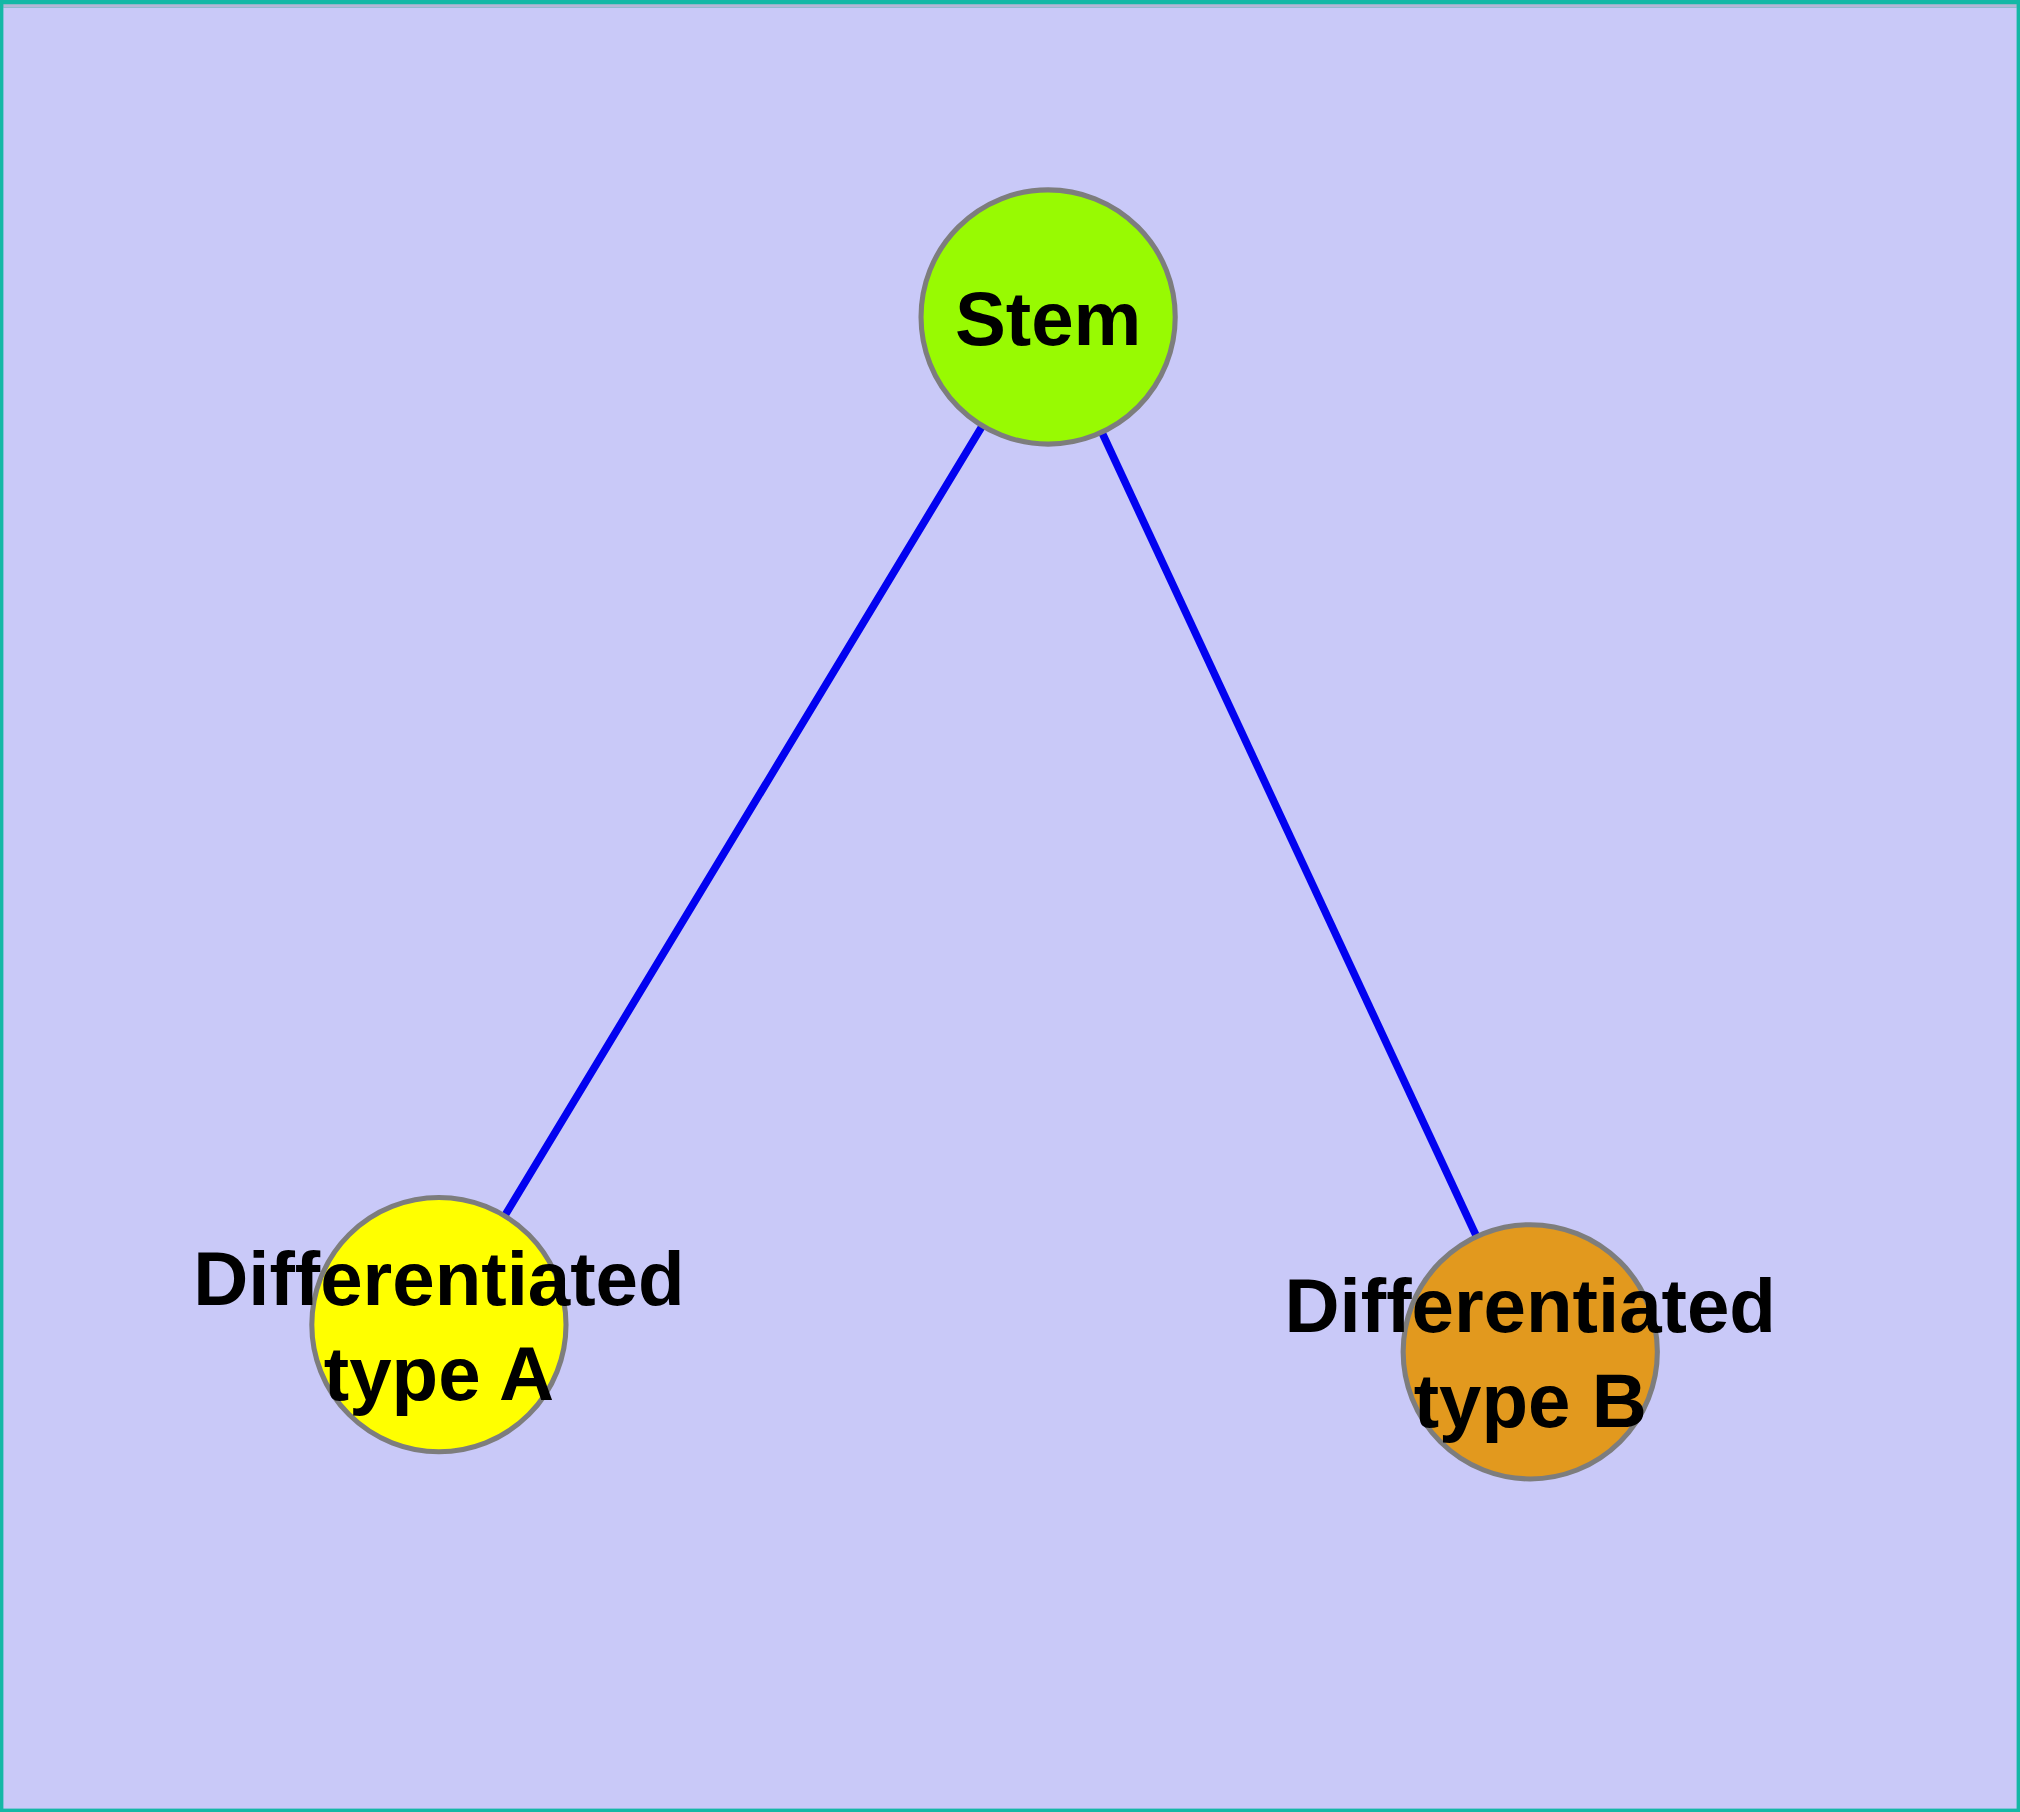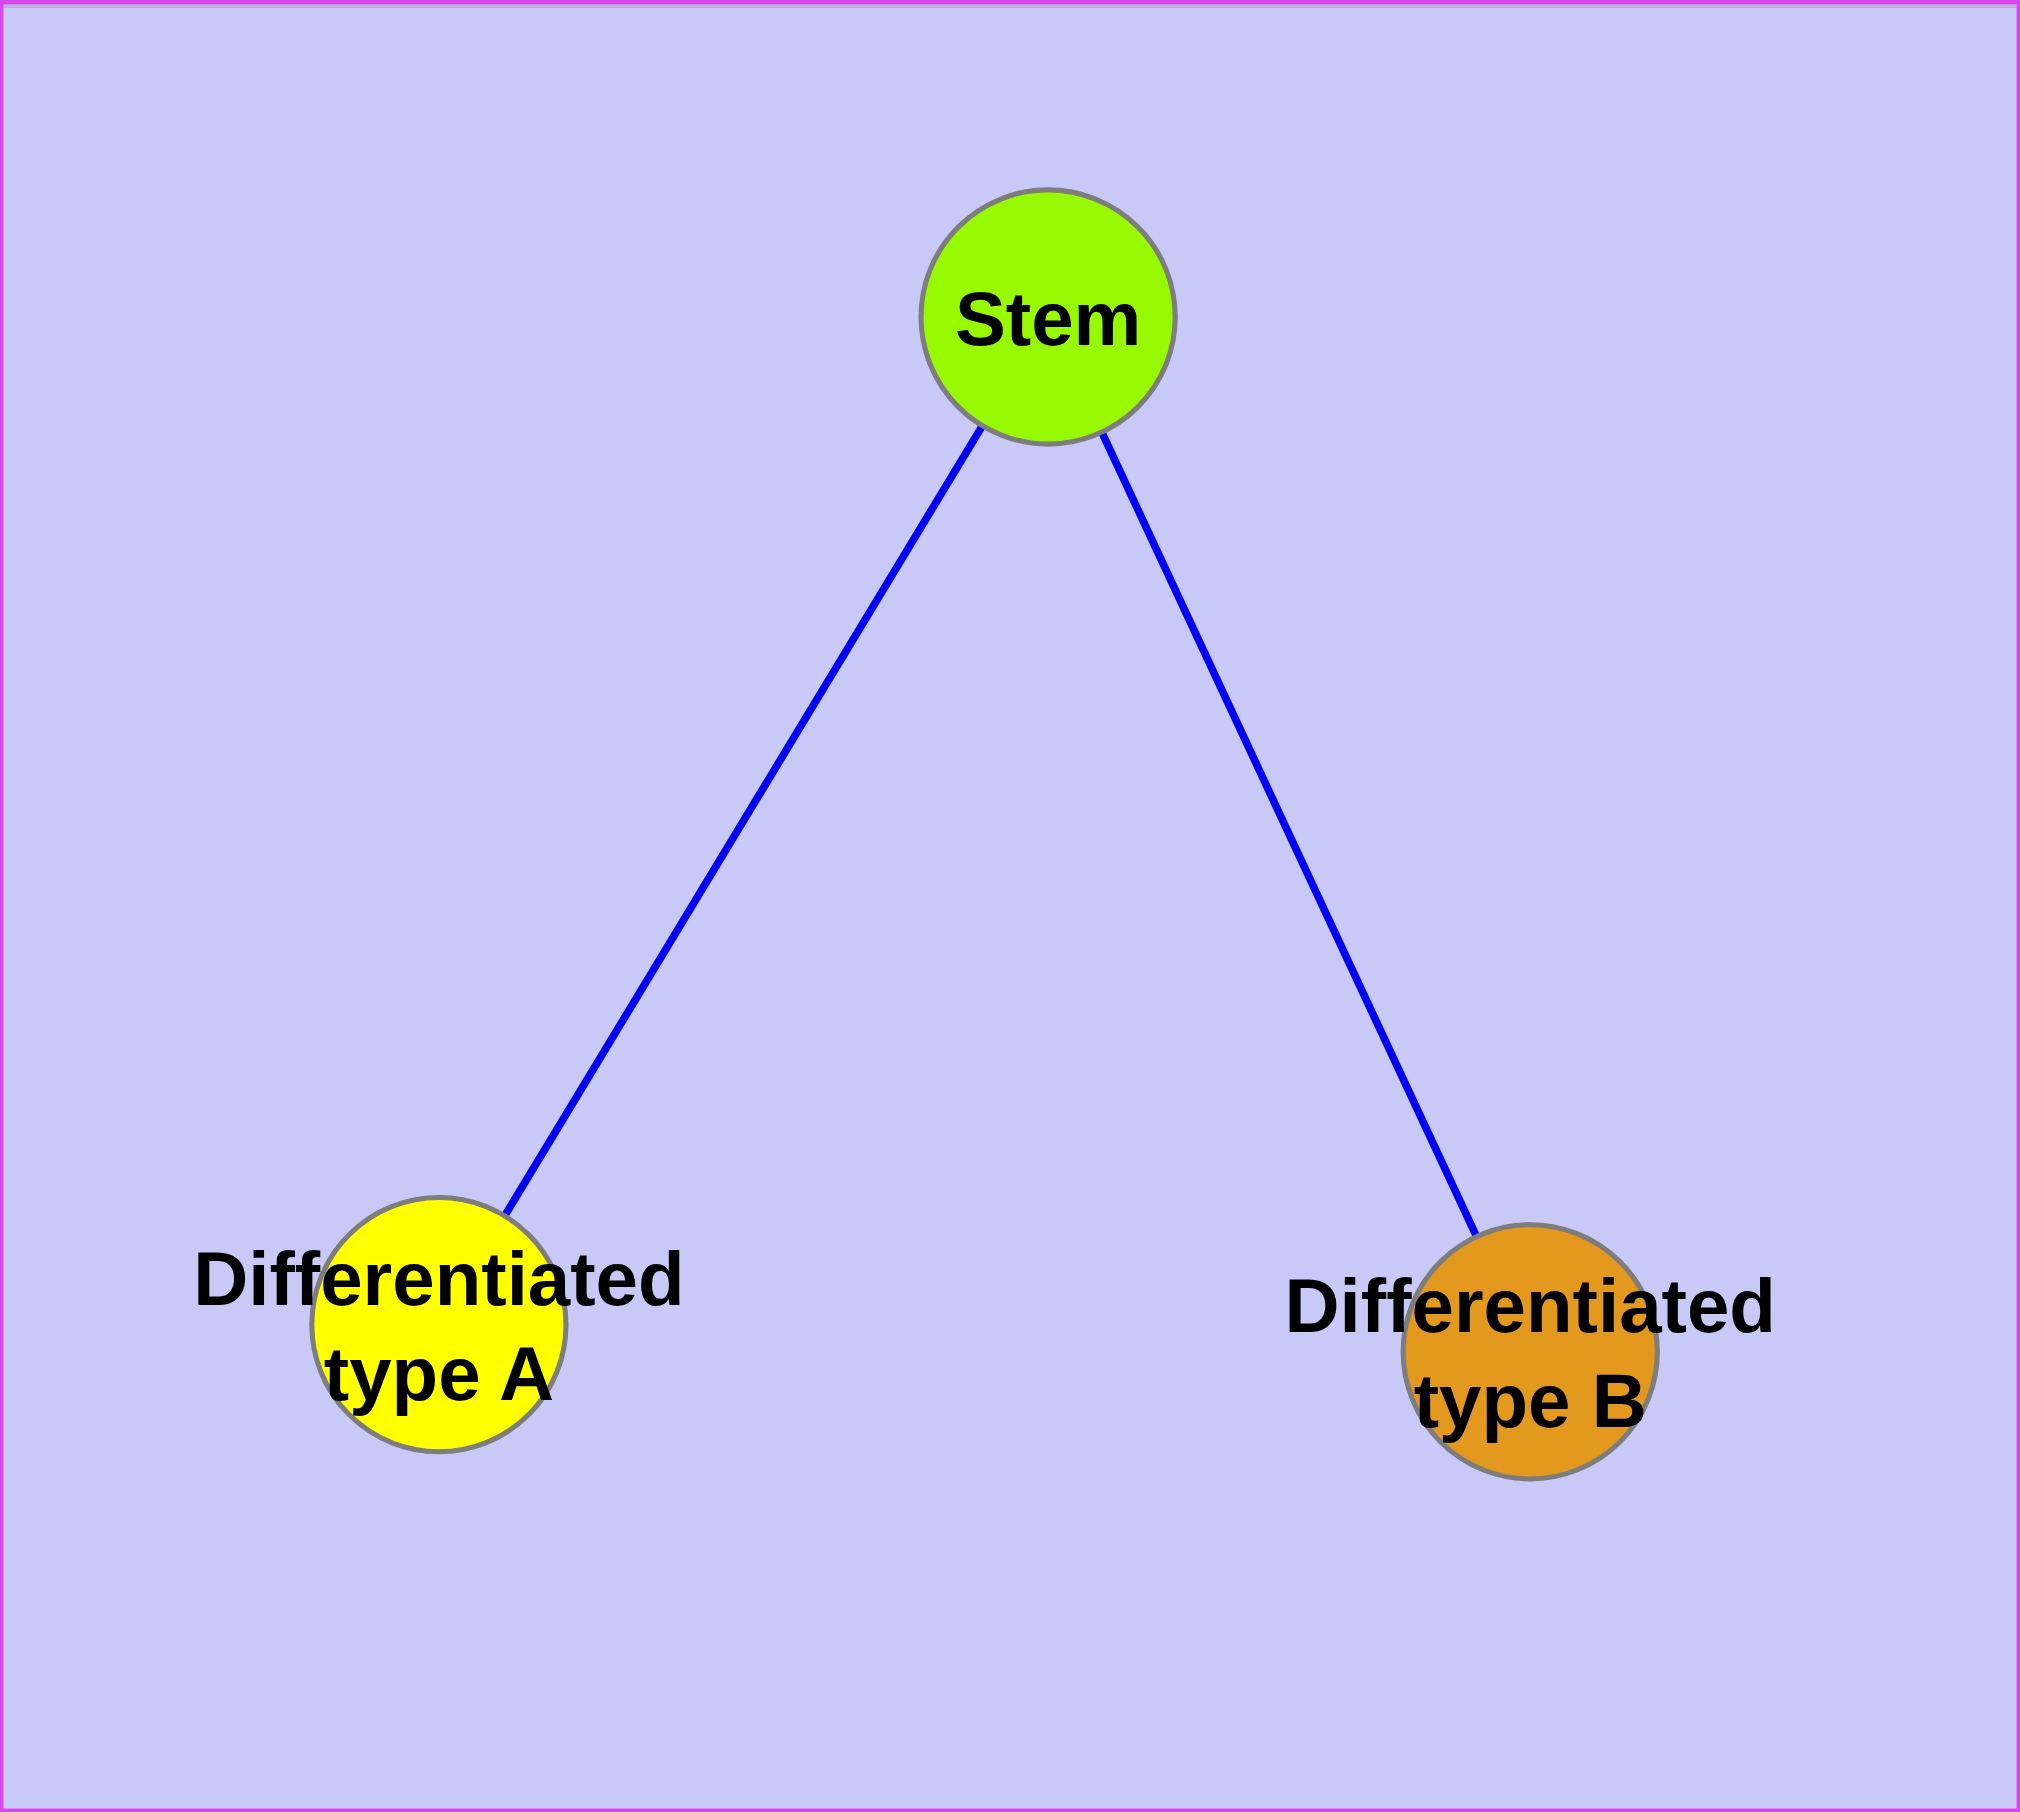--- a/index.html
+++ b/index.html
@@ -6,21 +6,21 @@
     margin: 0;
     padding: 0;
     width: 100%;
     height: 100%;
     background: #ffffff;
     font-family: "Liberation Sans", sans-serif;
   }
   .page {
     position: fixed;
     inset: 0;
-    background: #d946ef;
+    background: #14b8a6;
   }
   .page svg {
     display: block;
     width: 100%;
     height: 100%;
   }
   .node {
     stroke: #7d7d7d;
     stroke-width: 6;
   }

